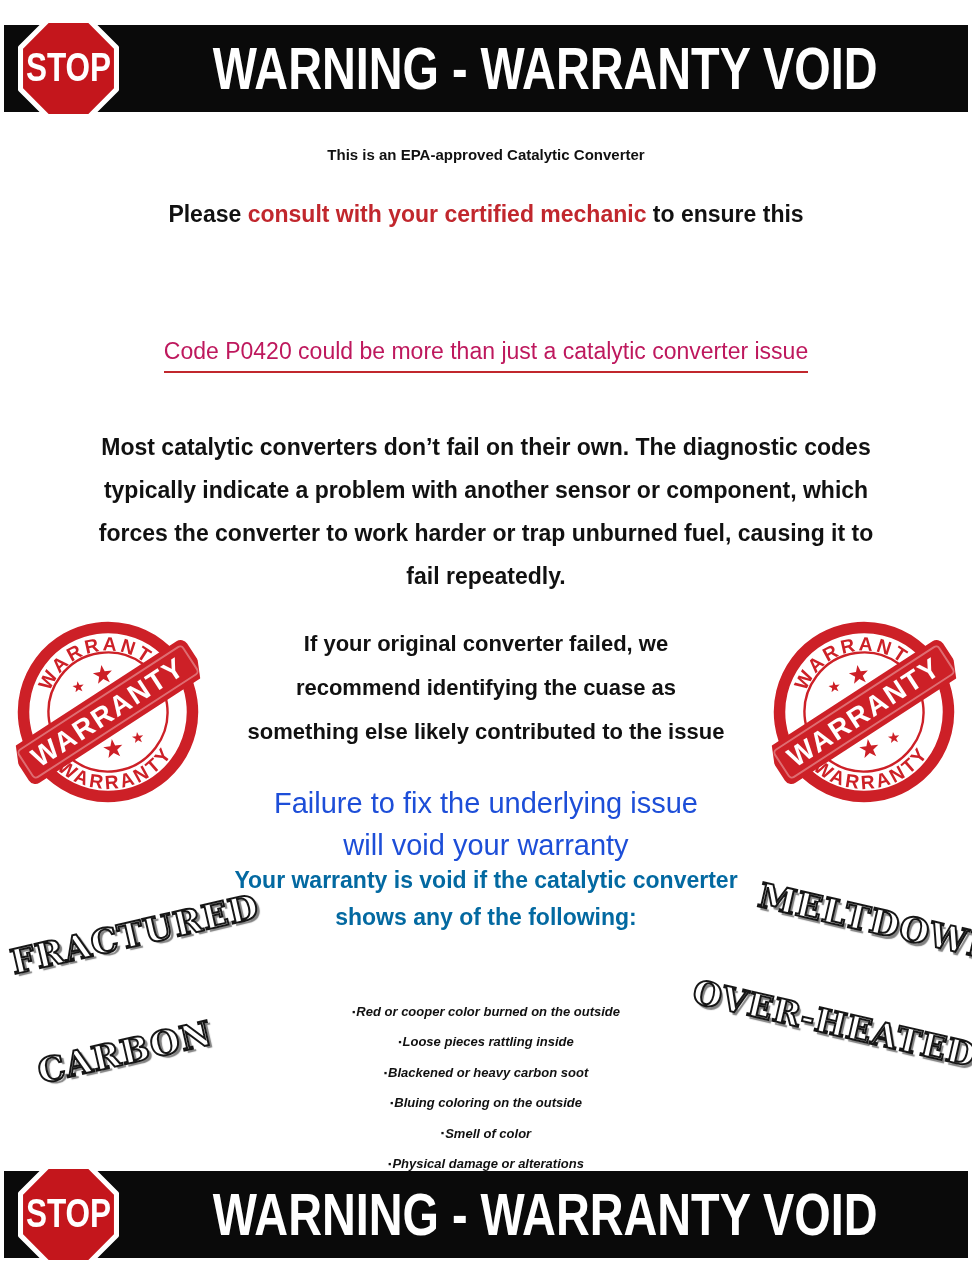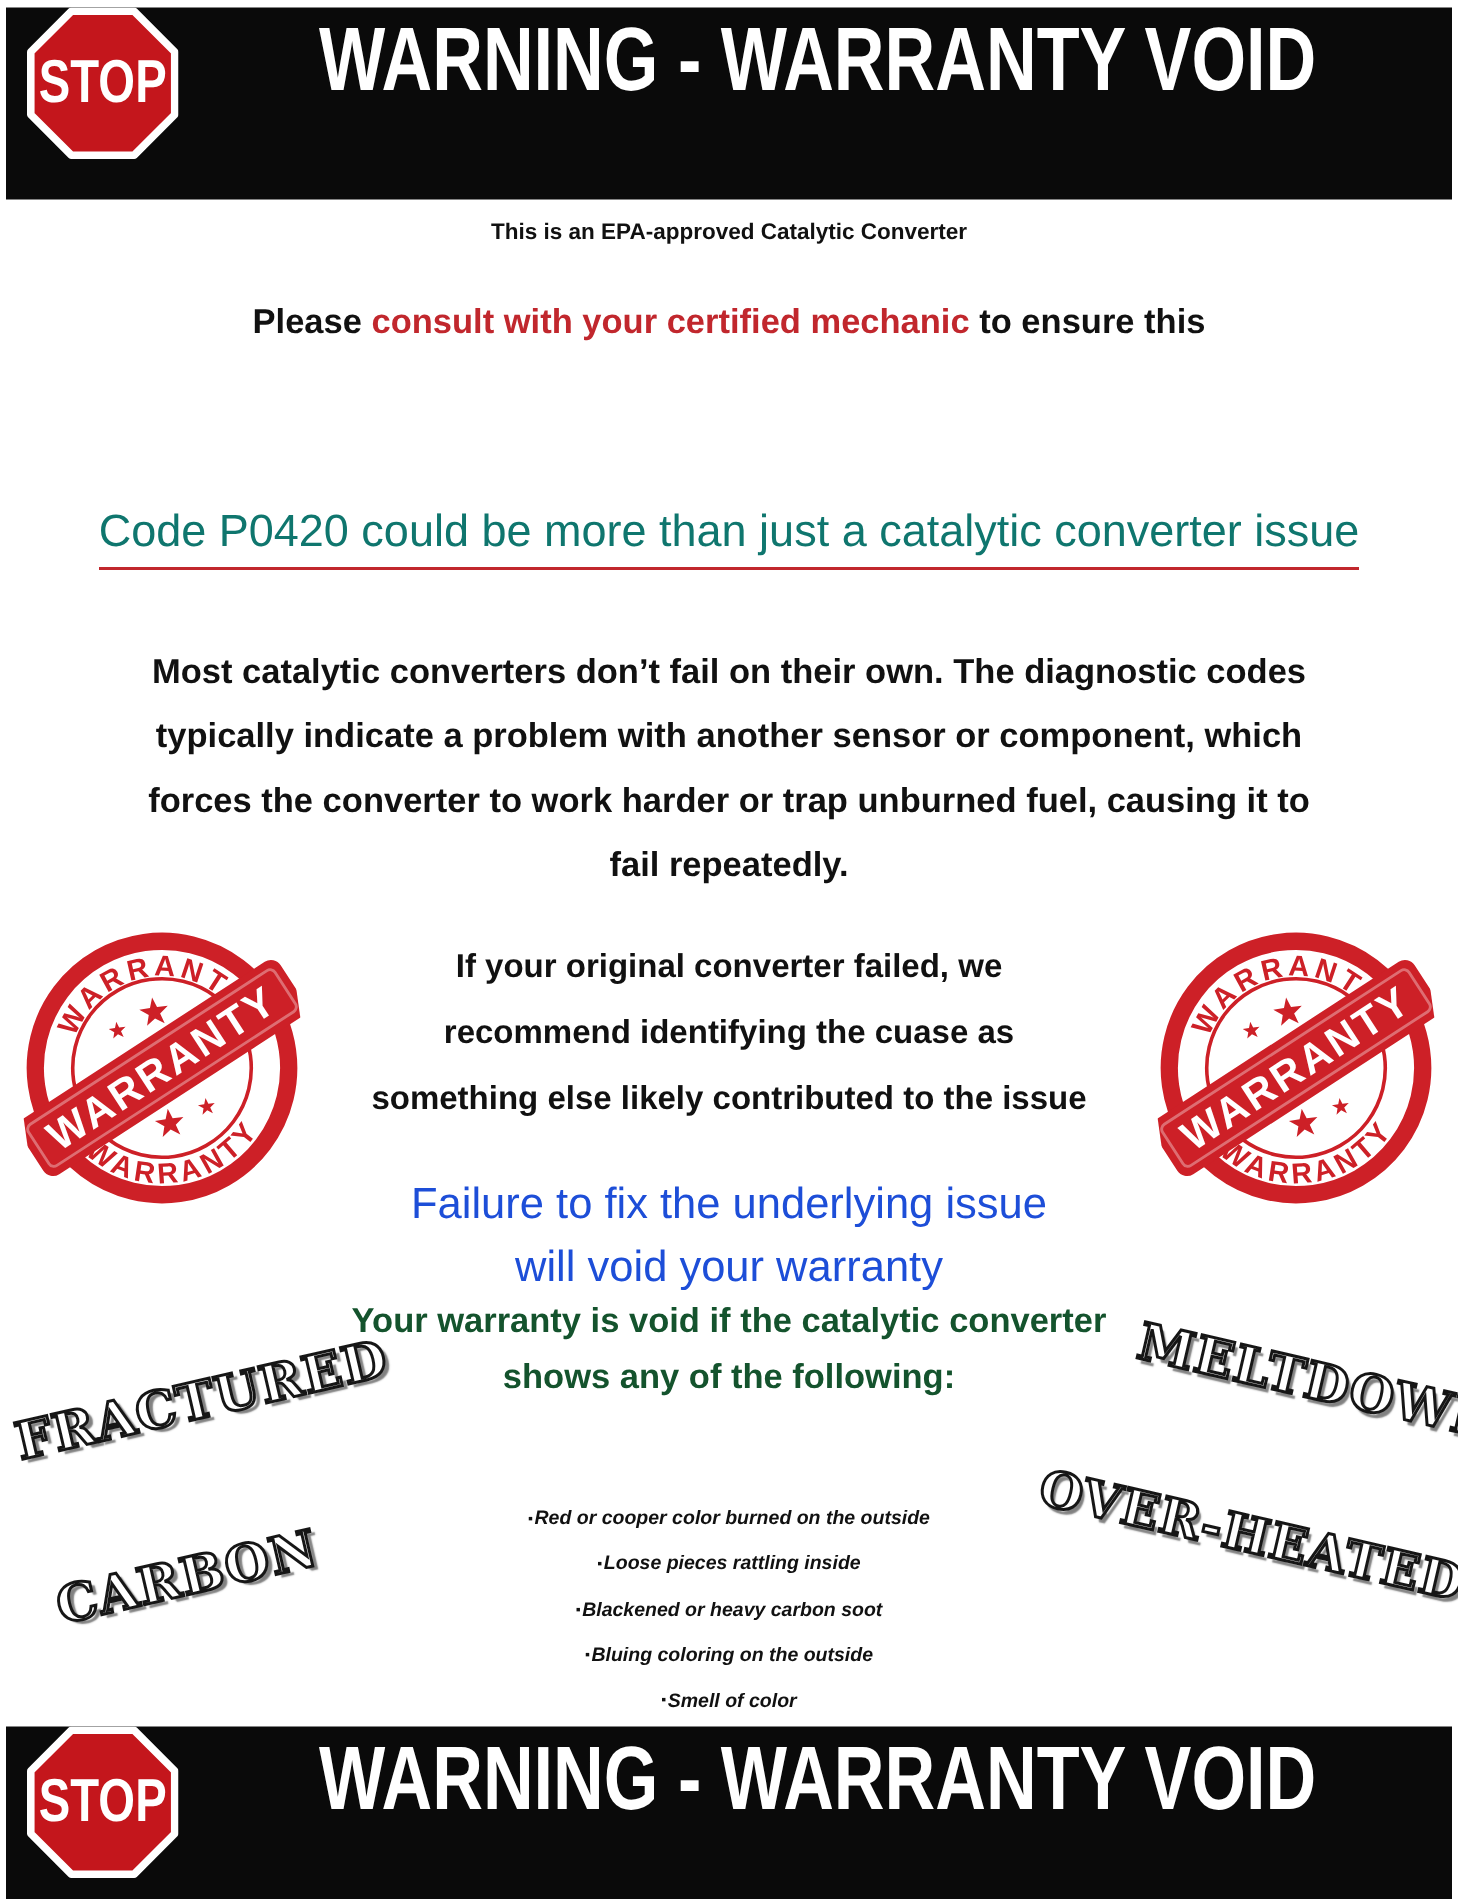--- a/index.html
+++ b/index.html
@@ -6,46 +6,46 @@
   .page{
     position:relative;
     width:972px;height:1266px;
     margin:0 auto;
     background:#ffffff;
     font-family:"Liberation Sans",sans-serif;
     overflow:hidden;
   }
   
   .banner{
-    position:absolute;left:4px;right:4px;height:128px;
+    position:absolute;left:4px;right:4px;height:87px;
     background:#0a0a0a;
-    display:flex;justify-content:space-between;
-    padding:0 14px;box-sizing:border-box;
+    display:flex;align-items:center;justify-content:space-between;
+    padding:0 14px;box-sizing:border-box;margin-top:20px;
   }
   #banner-top{top:5px;}
   #banner-bottom{top:1151px;}
   .banner-title{
     color:#ffffff;font-weight:700;font-size:60px;
     letter-spacing:0px;white-space:nowrap;
     transform:scaleX(0.78);transform-origin:center;
     flex:1;text-align:center;
   }
   .stop-sign{width:101px;height:101px;flex:0 0 auto;}
   
   .abs{position:absolute;left:0;right:0;text-align:center;color:#111111;}
   .nowrap div, .nowrap{white-space:nowrap;}
   #intro-heading{top:146px;font-size:15px;font-weight:700;}
   #consult{top:200px;font-size:23px;font-weight:700;line-height:28px;}
   .red-inline{color:#c1272d;}
-  #code-heading{top:338px;font-size:30px;font-weight:400;color:#0f766e;}
+  #code-heading{top:338px;font-size:23px;font-weight:400;color:#be185d;}
   #code-heading span{display:inline-block;border-bottom:2px solid #c1272d;padding-bottom:6px;}
   #diagnostic{top:426px;font-size:23px;font-weight:700;line-height:43px;}
   #recommend{top:622px;font-size:22px;font-weight:700;line-height:44px;}
   #failure{top:782px;font-size:29px;font-weight:400;line-height:42px;color:#1d4ed8;}
-  #void-heading{top:862px;font-size:23px;font-weight:700;line-height:37px;color:#14532d;}
+  #void-heading{top:862px;font-size:23px;font-weight:700;line-height:37px;color:#0369a1;}
   #void-list{top:997px;font-size:13px;font-weight:700;line-height:29.5px;font-style:italic;}
   #void-list .bullet{font-size:0.72em;vertical-align:0.12em;margin-right:1px;}
   
   .stamp{position:absolute;top:616px;width:192px;height:192px;transform:rotate(-8deg);}
   #stamp-left{left:12px;}
   #stamp-right{left:768px;}
   
   .engraved{
     position:absolute;
     font-family:"DejaVu Serif",serif;font-weight:700;

